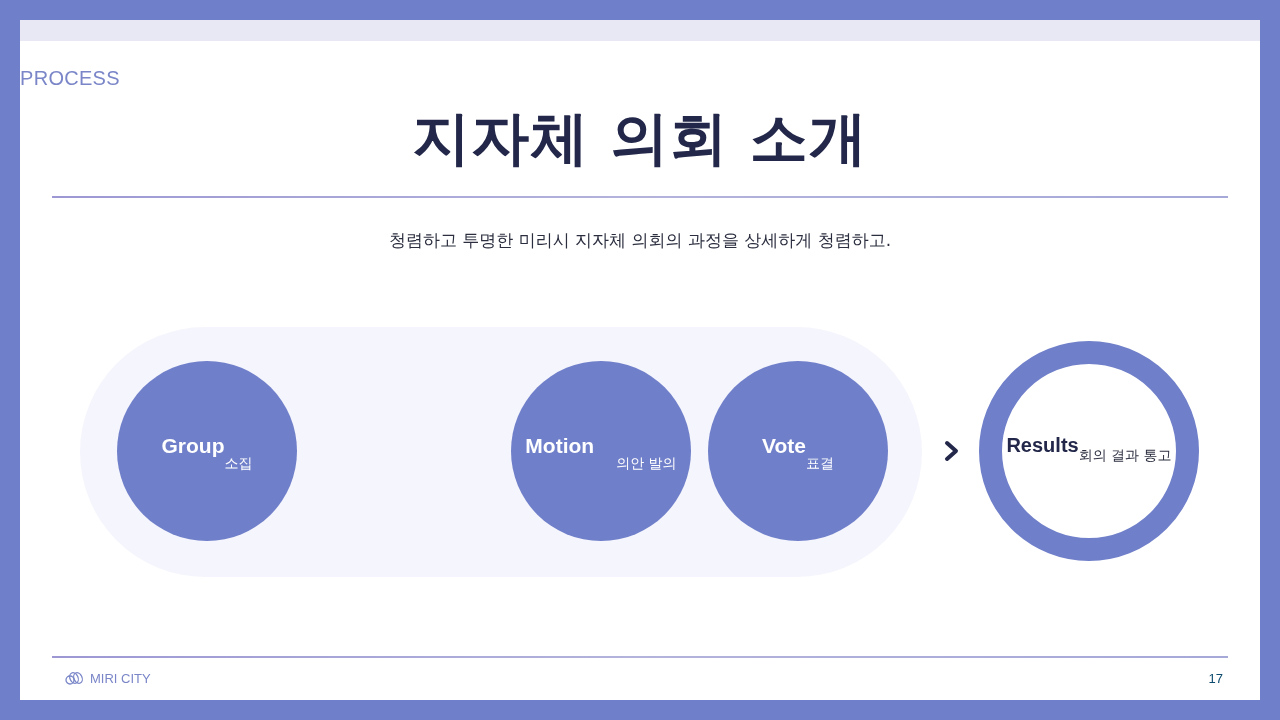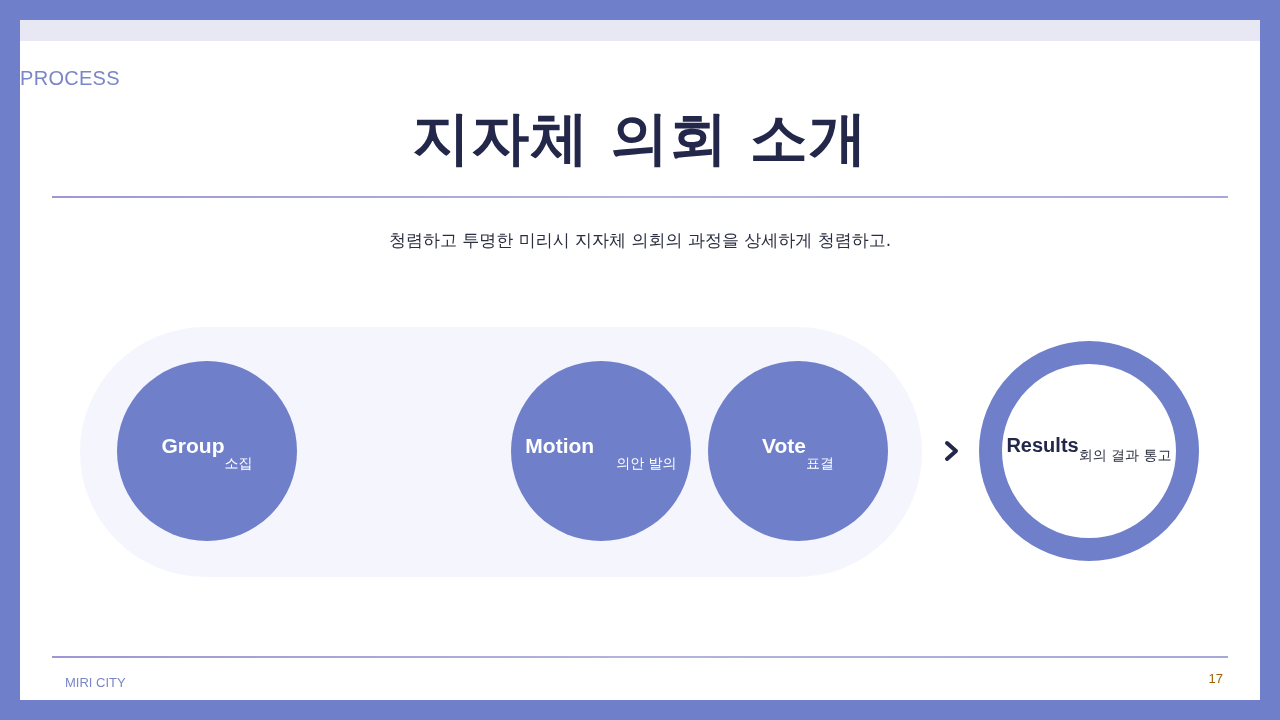--- a/index.html
+++ b/index.html
@@ -53,27 +53,27 @@
   }
   .result {
     position: absolute; left: 959px; top: 321px; width: 174px; height: 174px;
     border-radius: 50%; border: 23px solid #6f7fc9; background: #ffffff;
     display: flex; flex-direction: row; align-items: center; justify-content: center;
   }
   .result .en { font-size: 20px; font-weight: bold; color: #23284a; margin-top: -12px; }
   .result .ko { font-family: "DejaVu Sans", sans-serif; font-size: 14px; color: #2b2e3f; margin-top: 9px; }
   .footer-brand {
     position: absolute; left: 45px; top: 650px; height: 16px;
-    display: flex; align-items: center; gap: 5px; flex-direction: column;
+    display: flex; align-items: center; gap: 5px;
   }
   .footer-brand .logo { width: 20px; height: 14px; }
   .footer-brand .name { font-size: 13px; color: #7a86c8; }
   .page-num {
     position: absolute; left: 1183px; top: 651px; width: 20px; text-align: right;
-    font-size: 13px; color: #a16207;
+    font-size: 13px; color: #0c4a6e;
   }
 </style>
 </head>
 <body>
 
 <div class="slide">
   <div class="top-strip"></div>
 
   <div class="eyebrow">PROCESS</div>
   <div class="title">지자체 의회 소개</div>

